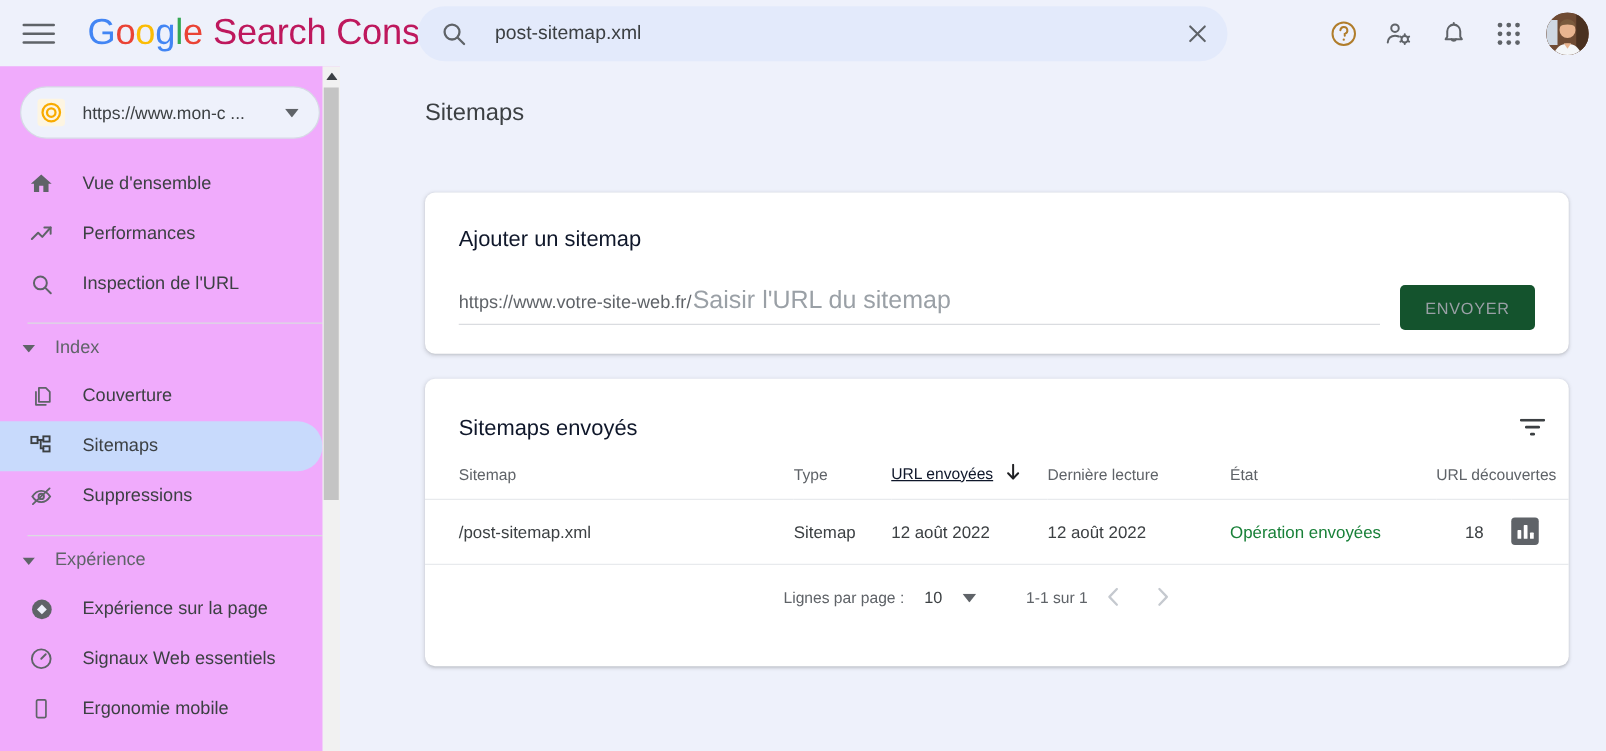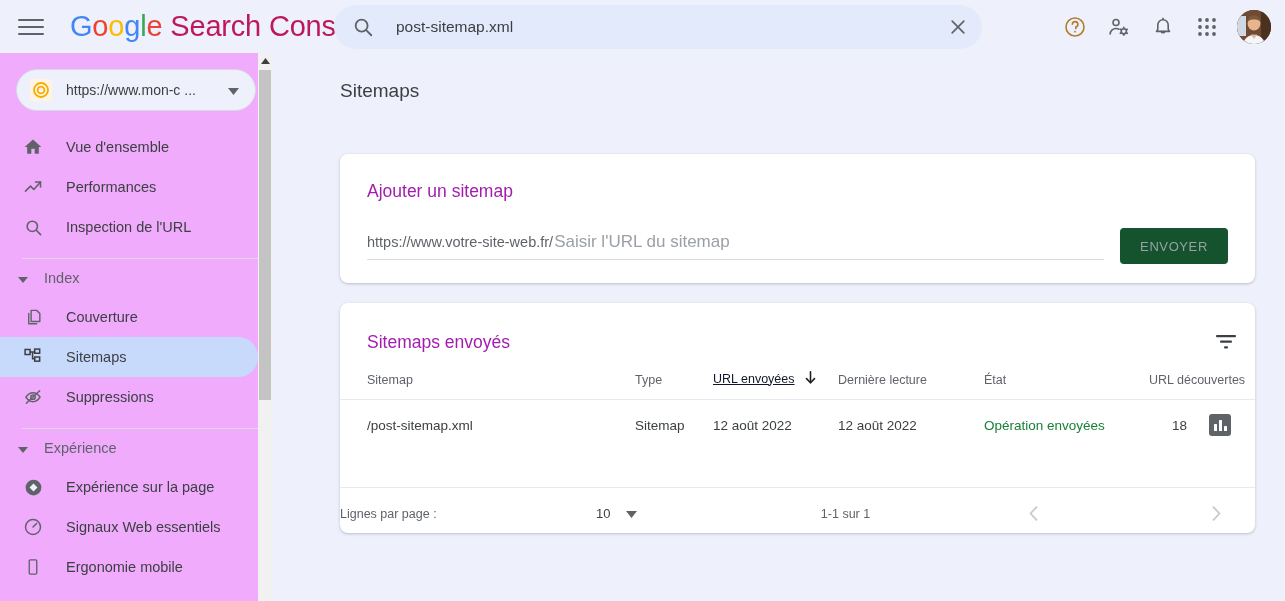--- a/index.html
+++ b/index.html
@@ -235,21 +235,21 @@
     border-radius: 8px;
     margin-left: 68px;
     width: 915px;
     box-shadow: 0 1px 2px rgba(60,64,67,.18), 0 1px 3px 1px rgba(60,64,67,.08);
   }
 
   .card-add { margin-top: 52px; height: 129px; }
 
   .card-title {
     font-size: 17.5px;
-    color: #a21caf;
+    color: #0f172a;
     padding: 27px 0 0 27px;
     font-weight: 400;
   }
 
   .addrow {
     display: flex;
     align-items: flex-end;
     padding: 26px 27px 0 27px;
   }
   .url-field {
@@ -262,21 +262,21 @@
   }
   .url-prefix {
     font-size: 14.5px;
     color: #5f6368;
     white-space: nowrap;
   }
   .url-input {
     flex: 1;
     border: none; outline: none; background: transparent;
     font-family: "Liberation Sans", sans-serif;
-    font-size: 17px;
+    font-size: 20px;
     color: #3c4043;
     padding: 0;
     margin-left: 1px;
   }
   .url-input::placeholder { color: #9aa0a6; }
 
   .btn-submit {
     margin-left: 16px;
     margin-bottom: -4px;
     width: 108px; height: 36px;
@@ -351,27 +351,26 @@
     margin-left: auto;
   }
   .chart-badge i { display: block; width: 3px; background: #fff; border-radius: .5px; }
   .chart-badge i:nth-child(1) { height: 7px; }
   .chart-badge i:nth-child(2) { height: 11px; }
   .chart-badge i:nth-child(3) { height: 5px; }
 
   .pager {
     display: flex;
     align-items: center;
-    justify-content: space-between;
+    justify-content: center;
     height: 52px;
     border-top: 1px solid #e8eaed;
     padding-right: 18px;
     font-size: 12.5px;
     color: #5f6368;
-    margin-top: 36px;
   }
   .pager .lbl { margin-right: 16px; }
   .pager .rpp {
     color: #3c4043; font-size: 13px;
     display: flex; align-items: center;
     cursor: pointer;
   }
   .pager .rpp .dd-caret { margin-left: 16px; }
   .pager .range { margin-left: 40px; color: #5f6368; }
   .pager .navbtn {

